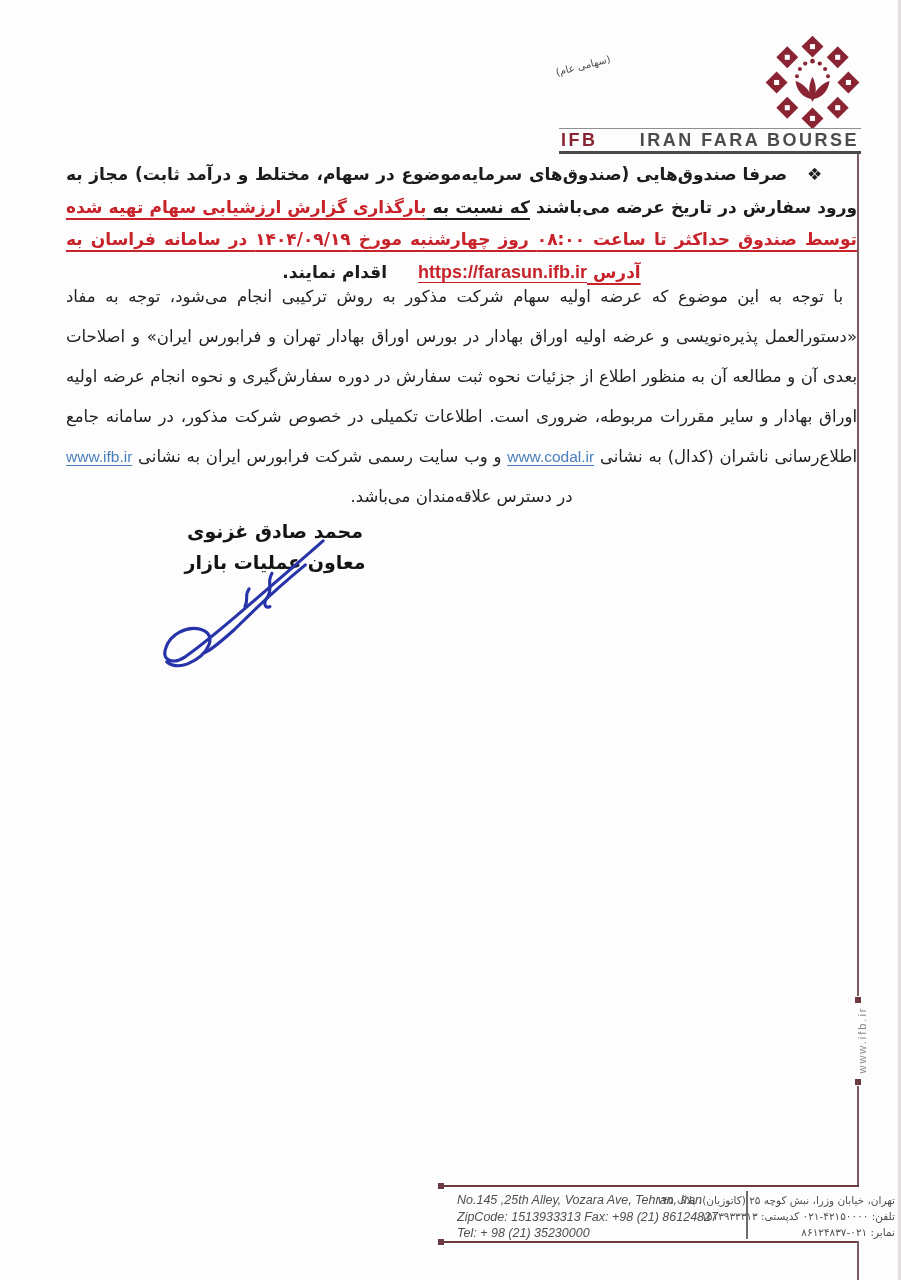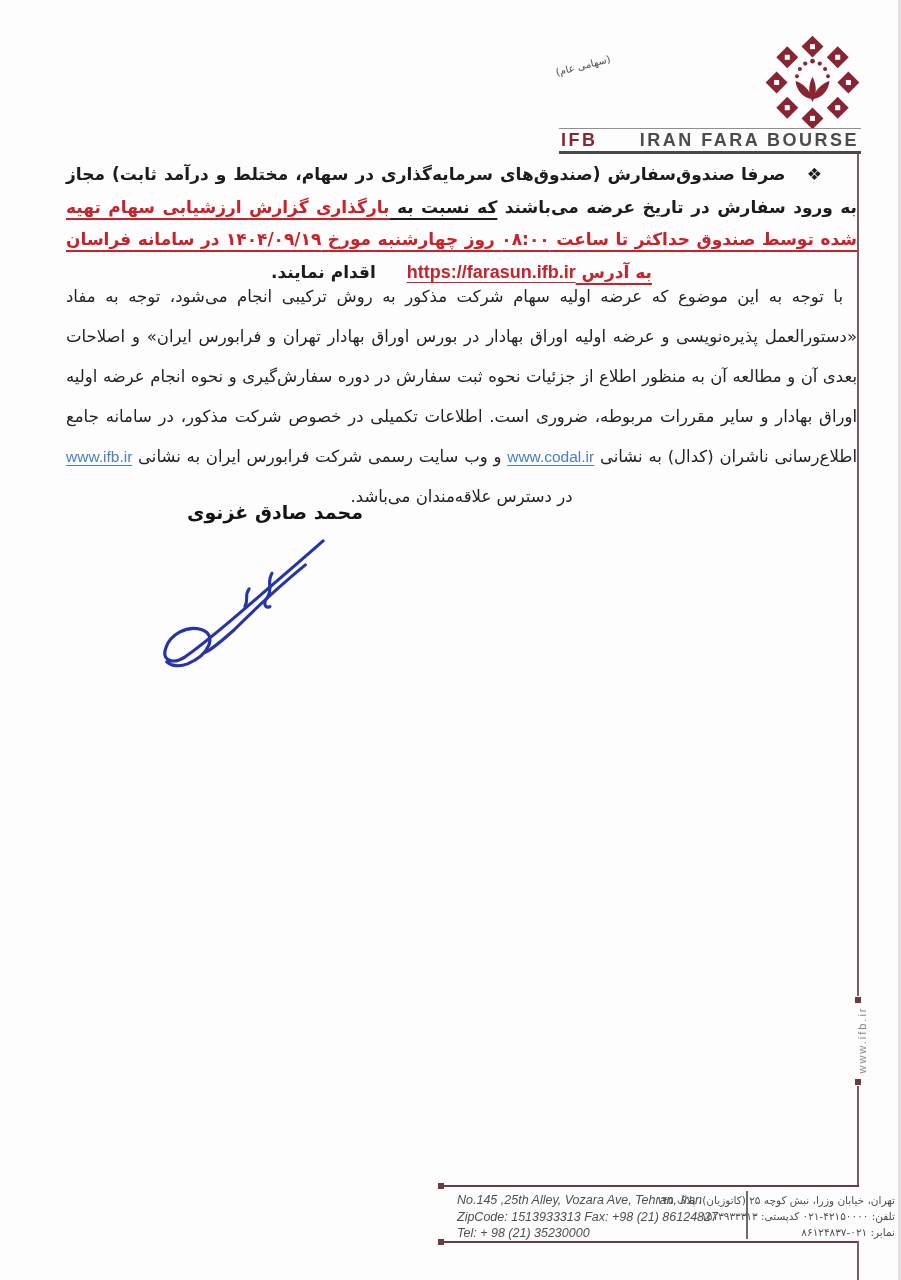--- a/index.html
+++ b/index.html
@@ -58,21 +58,21 @@
     text-decoration:underline; text-underline-offset:4px;padding-left:25px;
   }
   .link-blue {
     color:#4a7fbe; direction:ltr; unicode-bidi:embed;
     font-family:"Liberation Sans", sans-serif; font-size:15.5px;
     text-decoration:underline; text-underline-offset:3px;
   }
 
   
   .sig-block {
-    position:absolute; top:497px; left:168px; width:214px;
+    position:absolute; top:516px; left:168px; width:214px;
     direction:rtl; text-align:center;
     font-size:19px; font-weight:700; line-height:31px; color:#141414;
   }
   .sig-scribble { position:absolute; top:534px; left:148px; width:198px; height:142px; }
 
   
   .vline { position:absolute; width:2px; background:#7d5a60; left:857px; }
   .vline.seg1 { top:154px; height:842px; }
   .vline.seg2 { top:1086px; height:100px; }
   .sq { position:absolute; width:6px; height:6px; background:#6e3a42; }
@@ -159,37 +159,38 @@
     </svg>
     <div class="brand-note">(سهامی عام)</div>
     <div class="brand-en">
       <span class="ifb">IFB</span>
       <span>IRAN FARA BOURSE</span>
     </div>
   </div>
 
   <div class="para para1">
     <span>❖</span>&nbsp;&nbsp;
-    <span>صرفا صندوق‌سفارش (صندوق‌های سرمایه‌گذاری در سهام، مختلط و درآمد ثابت) مجاز به ورود سفارش در تاریخ عرضه می‌باشند </span>
+    <span>صرفا صندوق‌هایی (صندوق‌های سرمایه‌موضوع در سهام، مختلط و درآمد ثابت) مجاز به ورود سفارش در تاریخ عرضه می‌باشند </span>
     <span class="u-black">که نسبت به </span>
     <span class="red-seg">بارگذاری گزارش ارزشیابی سهام تهیه شده توسط صندوق حداکثر تا ساعت ۰۸:۰۰ روز چهارشنبه مورخ ۱۴۰۴/۰۹/۱۹ در سامانه فراسان به آدرس </span>
     <span class="url-red">https://farasun.ifb.ir</span>
     <span> اقدام نمایند.</span>
   </div>
 
   <div class="para para2">
     <span>با توجه به این موضوع که عرضه اولیه سهام شرکت مذکور به روش ترکیبی انجام می‌شود، توجه به مفاد «دستورالعمل پذیره‌نویسی و عرضه اولیه اوراق بهادار در بورس اوراق بهادار تهران و فرابورس ایران» و اصلاحات بعدی آن و مطالعه آن به منظور اطلاع از جزئیات نحوه ثبت سفارش در دوره سفارش‌گیری و نحوه انجام عرضه اولیه اوراق بهادار و سایر مقررات مربوطه، ضروری است. اطلاعات تکمیلی در خصوص شرکت مذکور، در سامانه جامع اطلاع‌رسانی ناشران (کدال) به نشانی </span>
     <span class="link-blue">www.codal.ir</span>
     <span> و وب سایت رسمی شرکت فرابورس ایران به نشانی </span>
     <span class="link-blue">www.ifb.ir</span>
     <span> در دسترس علاقه‌مندان می‌باشد.</span>
   </div>
 
   <div class="sig-block">
     <div>محمد صادق غزنوی</div>
+    <div>معاون عملیات بازار</div>
   </div>
   <svg class="sig-scribble" viewBox="0 0 190 135">
     <g fill="none" stroke="#2733a9" stroke-width="3" stroke-linecap="round">
       <path d="M168 6 C150 22 122 46 94 70 C72 89 50 107 36 117 C24 125 13 121 17 109 C21 96 37 87 51 91 C67 96 59 115 38 124 C30 127 22 126 18 122"></path>
       <path d="M151 29 C129 47 105 69 83 91 C73 100 63 109 55 113"></path>
       <path d="M119 37 C113 47 121 51 114 61 C110 67 113 71 117 69"></path>
       <path d="M97 52 C92 59 97 62 93 69"></path>
     </g>
   </svg>
 

